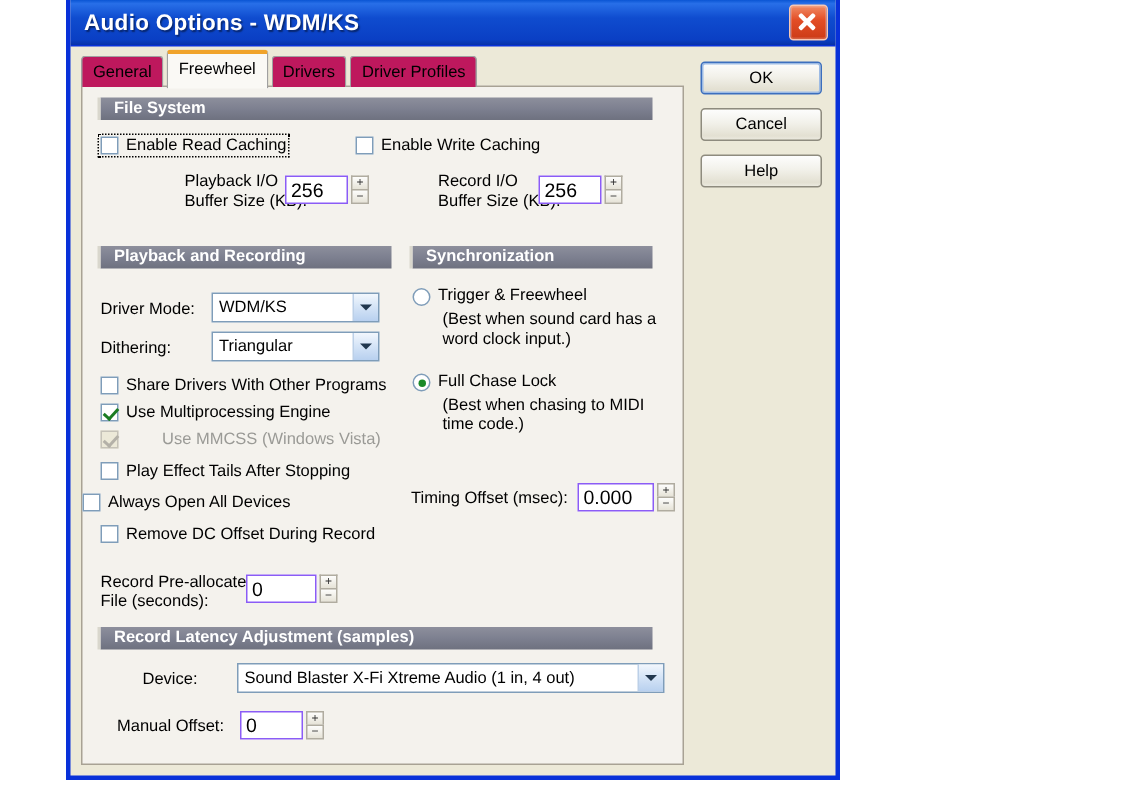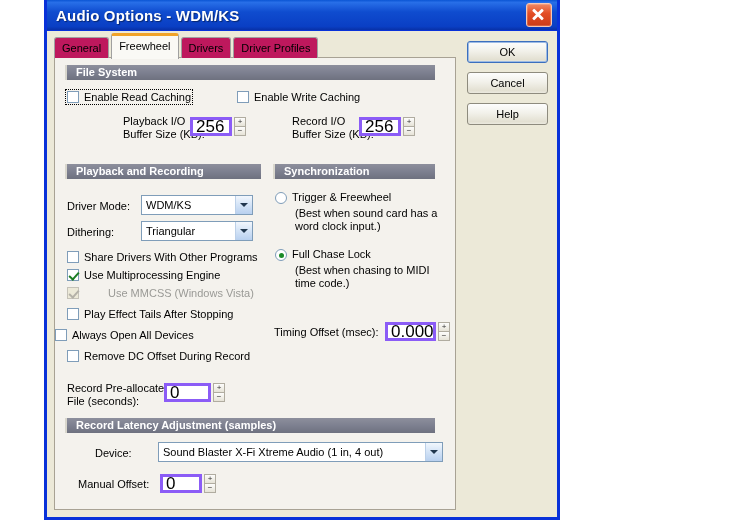--- a/index.html
+++ b/index.html
@@ -177,23 +177,23 @@
     width: 5px; height: 5px;
     border-radius: 50%;
     background: #1a8a28;
   }
   .rd-lbl { font-size: 11px; color: #000; margin-left: 5px; white-space: nowrap; }
 
   
   .txt {
     position: absolute;
     background: #ffffff;
-    border: 3px solid #8b5cf6;
-    box-sizing: border-box;
-    font-size: 17px;
+    border: 1px solid #8b5cf6;
+    box-sizing: border-box;
+    font-size: 13px;
     color: #000;
     font-family: "Liberation Sans", sans-serif;
     padding: 0 0 0 3px;
     line-height: 15px;
   }
 
   
   .spin {
     position: absolute;
     width: 12px; height: 19px;

